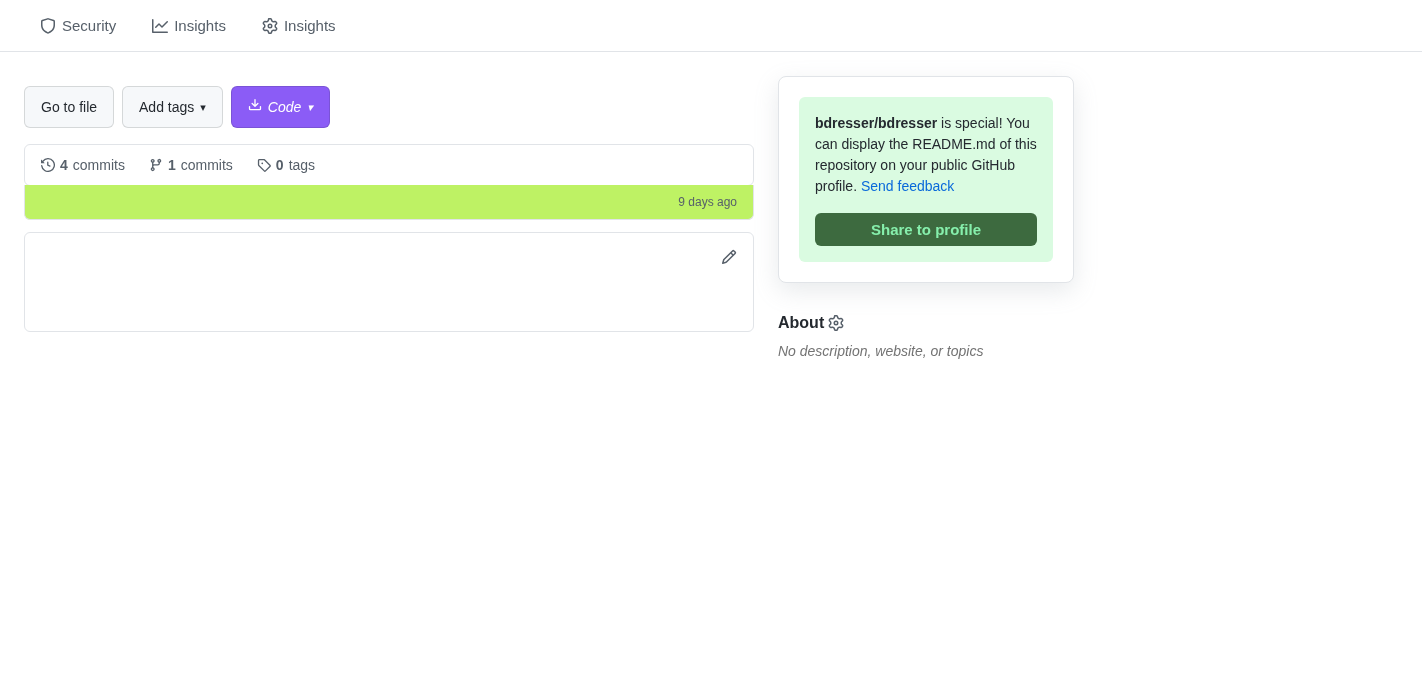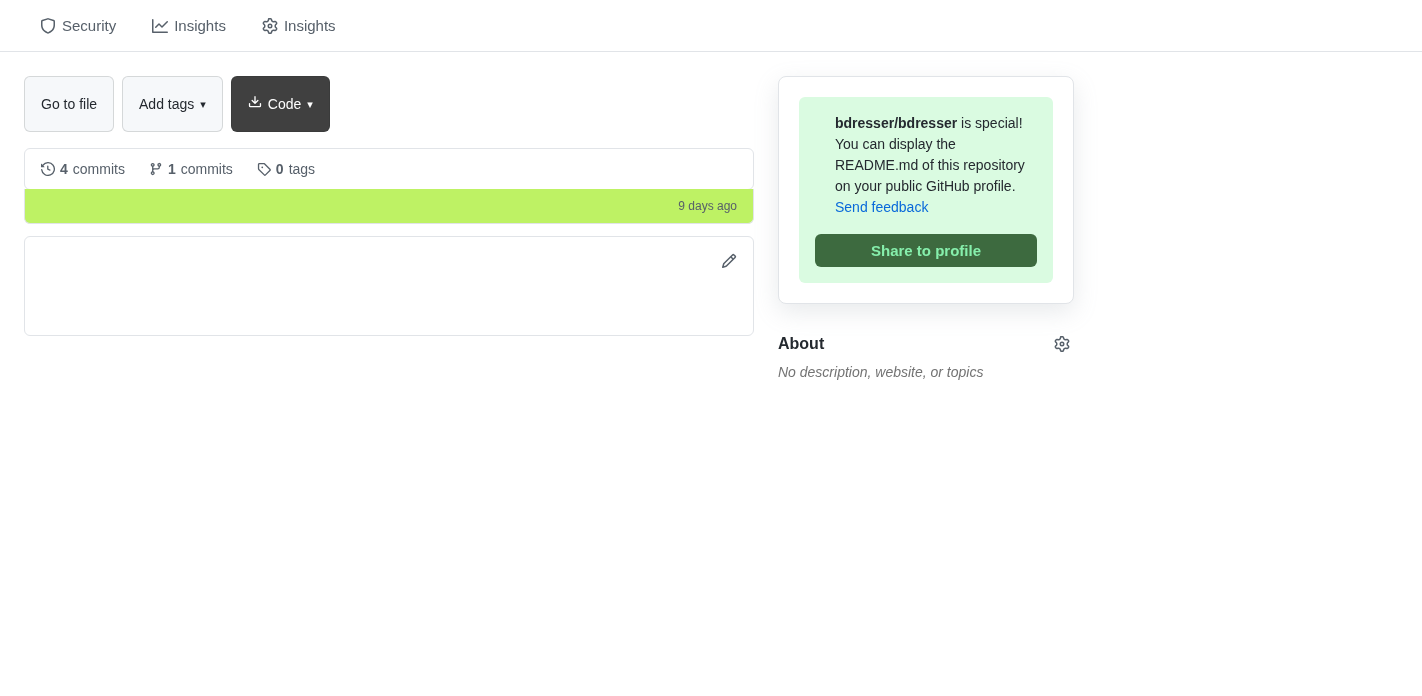--- a/index.html
+++ b/index.html
@@ -54,34 +54,36 @@
     .toolbar-row {
       display: flex;
       align-items: center;
       gap: 8px;
       margin-bottom: 16px;
     }
     .btn {
       display: inline-flex;
       align-items: center;
       gap: 6px;
-      padding: 17px 16px;
+      padding: 10px 16px;
       border-radius: 6px;
       font-size: 14px;
       font-weight: 500;
       cursor: pointer;
       border: 1px solid rgba(27,31,36,0.15);
       background: #f6f8fa;
       color: #24292f;
       line-height: 20px;
+      margin-top: 10px;
     }
     .btn-green {
-      background: #404040;
+      background: #8b5cf6;
       color: white;
       border-color: rgba(27,31,36,0.15);
+      font-style: italic;
     }
     .btn-chevron {
       font-size: 11px;
     }
 
     
     .commits-row {
       background: #ffffff;
       border: 1px solid #e1e4e8;
       border-radius: 6px;
@@ -152,21 +154,20 @@
     .popup-inner {
       background: #dafbe1;
       border-radius: 6px;
       padding: 16px;
     }
     .popup-text {
       font-size: 14px;
       line-height: 1.5;
       color: #24292f;
       margin-bottom: 16px;
-      margin-left: 20px;
     }
     .popup-text strong {
       font-weight: 700;
     }
     .popup-text .feedback-link {
       color: #0969da;
       text-decoration: none;
     }
     .share-btn {
       display: inline-flex;
@@ -183,21 +184,21 @@
       width: 100%;
     }
 
     
     .about-section {
       padding: 8px 0;
     }
     .about-header {
       display: flex;
       align-items: center;
-      justify-content: space-between;
+      justify-content: flex-start;
       margin-bottom: 8px;
     }
     .about-title {
       font-size: 16px;
       font-weight: 600;
       color: #24292f;
     }
     .about-description {
       font-size: 14px;
       color: #737373;

